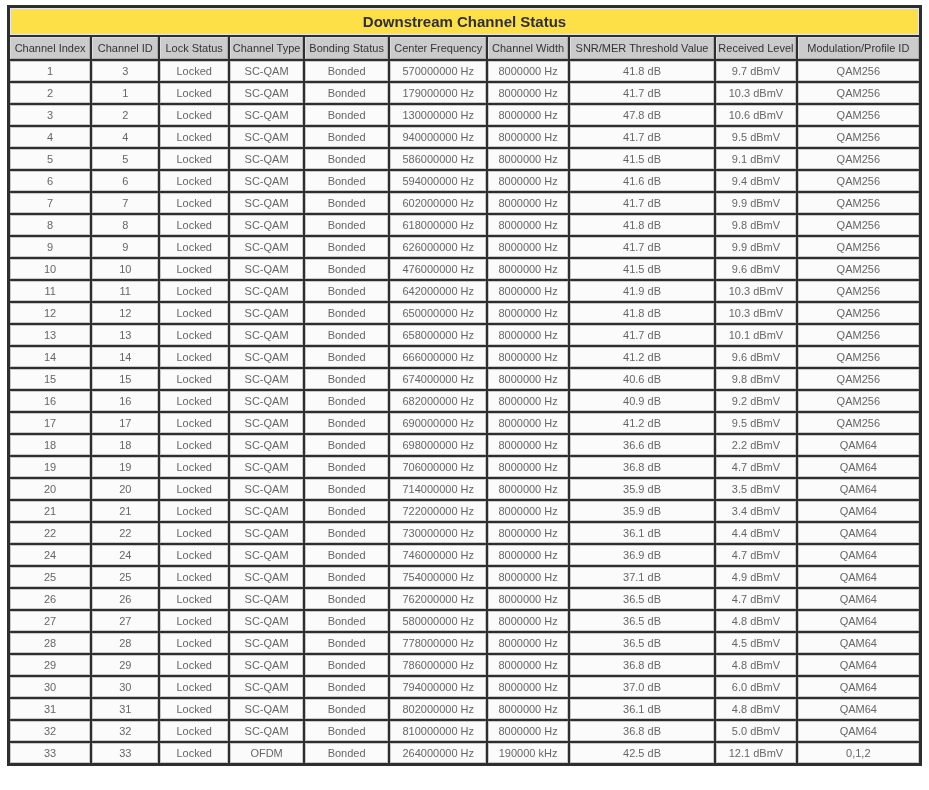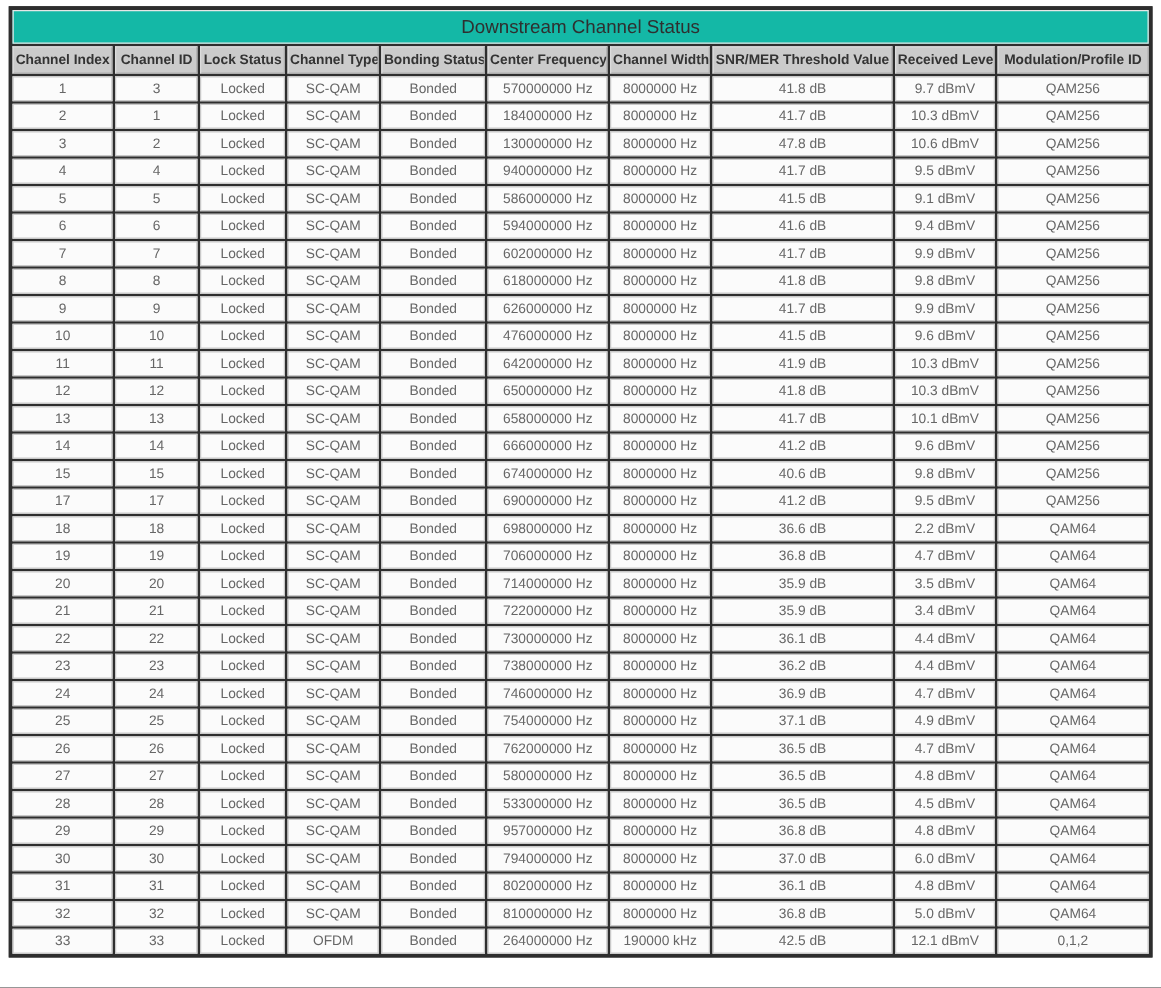--- a/index.html
+++ b/index.html
@@ -25,32 +25,32 @@
     table-layout:fixed;
   }
   th,td{
     border:1px solid var(--cell-border);
     text-align:center;
     vertical-align:middle;
     overflow:hidden;
     white-space:nowrap;
   }
   th.title{
-    background:#14b8a6;
+    background:#fde047;
     color:var(--title-text);
     font-size:15px;
-    font-weight:normal;
+    font-weight:bold;
     padding:4px 2px;
     border-color:#e6e6e6;
   }
   tr.hdr th{
     background:var(--header-bg);
     color:var(--header-text);
     font-size:11px;
-    font-weight:bold;
+    font-weight:normal;
     padding:4px 1px;
     border-color:#dcdcdc #adadad #adadad #dcdcdc;
   }
   tbody td{
     background:var(--cell-bg);
     color:var(--cell-text);
     font-size:11px;
     font-weight:normal;
     padding:3px 2px;
     line-height:12px;
@@ -105,21 +105,21 @@
           <td>41.8 dB</td>
           <td>9.7 dBmV</td>
           <td>QAM256</td>
         </tr>
         <tr>
           <td>2</td>
           <td>1</td>
           <td>Locked</td>
           <td>SC-QAM</td>
           <td>Bonded</td>
-          <td>184000000 Hz</td>
+          <td>179000000 Hz</td>
           <td>8000000 Hz</td>
           <td>41.7 dB</td>
           <td>10.3 dBmV</td>
           <td>QAM256</td>
         </tr>
         <tr>
           <td>3</td>
           <td>2</td>
           <td>Locked</td>
           <td>SC-QAM</td>
@@ -268,20 +268,32 @@
           <td>Locked</td>
           <td>SC-QAM</td>
           <td>Bonded</td>
           <td>674000000 Hz</td>
           <td>8000000 Hz</td>
           <td>40.6 dB</td>
           <td>9.8 dBmV</td>
           <td>QAM256</td>
         </tr>
         <tr>
+          <td>16</td>
+          <td>16</td>
+          <td>Locked</td>
+          <td>SC-QAM</td>
+          <td>Bonded</td>
+          <td>682000000 Hz</td>
+          <td>8000000 Hz</td>
+          <td>40.9 dB</td>
+          <td>9.2 dBmV</td>
+          <td>QAM256</td>
+        </tr>
+        <tr>
           <td>17</td>
           <td>17</td>
           <td>Locked</td>
           <td>SC-QAM</td>
           <td>Bonded</td>
           <td>690000000 Hz</td>
           <td>8000000 Hz</td>
           <td>41.2 dB</td>
           <td>9.5 dBmV</td>
           <td>QAM256</td>
@@ -340,32 +352,20 @@
           <td>Locked</td>
           <td>SC-QAM</td>
           <td>Bonded</td>
           <td>730000000 Hz</td>
           <td>8000000 Hz</td>
           <td>36.1 dB</td>
           <td>4.4 dBmV</td>
           <td>QAM64</td>
         </tr>
         <tr>
-          <td>23</td>
-          <td>23</td>
-          <td>Locked</td>
-          <td>SC-QAM</td>
-          <td>Bonded</td>
-          <td>738000000 Hz</td>
-          <td>8000000 Hz</td>
-          <td>36.2 dB</td>
-          <td>4.4 dBmV</td>
-          <td>QAM64</td>
-        </tr>
-        <tr>
           <td>24</td>
           <td>24</td>
           <td>Locked</td>
           <td>SC-QAM</td>
           <td>Bonded</td>
           <td>746000000 Hz</td>
           <td>8000000 Hz</td>
           <td>36.9 dB</td>
           <td>4.7 dBmV</td>
           <td>QAM64</td>
@@ -405,33 +405,33 @@
           <td>36.5 dB</td>
           <td>4.8 dBmV</td>
           <td>QAM64</td>
         </tr>
         <tr>
           <td>28</td>
           <td>28</td>
           <td>Locked</td>
           <td>SC-QAM</td>
           <td>Bonded</td>
-          <td>533000000 Hz</td>
+          <td>778000000 Hz</td>
           <td>8000000 Hz</td>
           <td>36.5 dB</td>
           <td>4.5 dBmV</td>
           <td>QAM64</td>
         </tr>
         <tr>
           <td>29</td>
           <td>29</td>
           <td>Locked</td>
           <td>SC-QAM</td>
           <td>Bonded</td>
-          <td>957000000 Hz</td>
+          <td>786000000 Hz</td>
           <td>8000000 Hz</td>
           <td>36.8 dB</td>
           <td>4.8 dBmV</td>
           <td>QAM64</td>
         </tr>
         <tr>
           <td>30</td>
           <td>30</td>
           <td>Locked</td>
           <td>SC-QAM</td>

